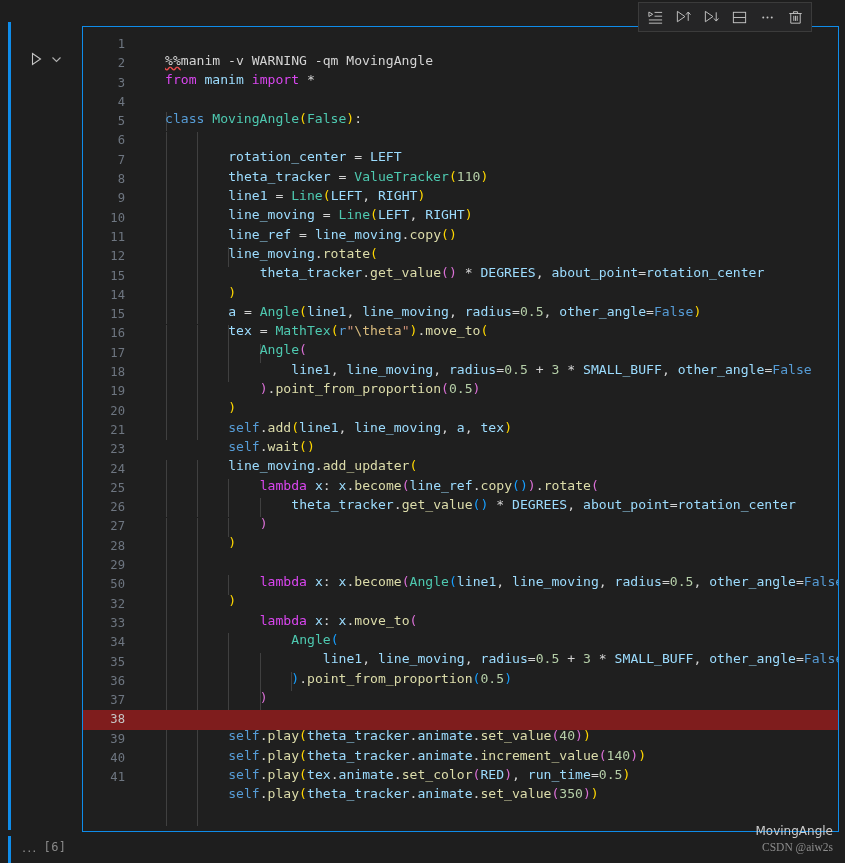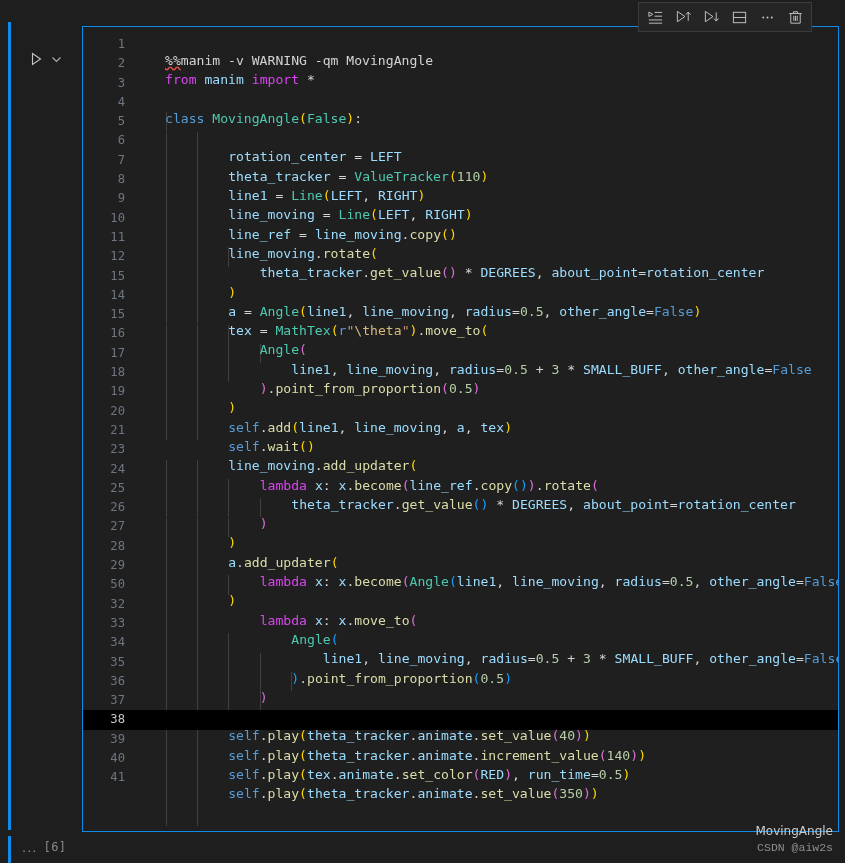--- a/index.html
+++ b/index.html
@@ -83,21 +83,21 @@
     width: 100%;
   }
   .line {
     position: relative;
     height: 19.3px;
     line-height: 19.3px;
     white-space: pre;
     font-family: "DejaVu Sans Mono", monospace;
     font-size: 13.1px;
   }
-  .line.current { background: #000000; }
+  .line.current { background: #7f1d1d; }
   .ln {
     position: absolute;
     left: 0; top: 0;
     width: 42px;
     text-align: right;
     color: #6e7681;
     font-size: 12.2px;
     font-family: "DejaVu Sans Mono", monospace;
     user-select: none;
   }
@@ -161,21 +161,21 @@
     color: #cccccc;
     font-size: 12px;
     font-family: "DejaVu Sans", sans-serif;
     z-index: 15;
   }
   .watermark {
     position: absolute;
     right: 12px; top: 841px;
     color: #8c8c8c;
     font-size: 11.5px;
-    font-family: Liberation Mono, monospace;
+    font-family: Liberation Serif, serif;
   }
   .ellipsis-bottom {
     position: absolute;
     left: 22px; top: 844px;
     color: #8a8a8a;
     font-size: 13px;
     letter-spacing: 1px;
     line-height: 8px;
     font-family: "DejaVu Sans", sans-serif;
   }
@@ -316,21 +316,21 @@
           <div class="line"><span class="ln">17</span><span class="code"><span class="pl"> </span><span class="pl"> </span><span class="pl"> </span><span class="pl"> </span><span class="pl"> </span><span class="pl"> </span><span class="pl"> </span><span class="pl"> </span><span class="pl"> </span><span class="pl"> </span><span class="pl"> </span><span class="pl"> </span><span class="pl"> </span><span class="pl"> </span><span class="pl"> </span><span class="pl"> </span><span class="var">line1</span><span class="pl">,</span><span class="pl"> </span><span class="var">line_moving</span><span class="pl">,</span><span class="pl"> </span><span class="var">radius</span><span class="pl">=</span><span class="num">0.5</span><span class="pl"> </span><span class="pl">+</span><span class="pl"> </span><span class="num">3</span><span class="pl"> </span><span class="pl">*</span><span class="pl"> </span><span class="var">SMALL_BUFF</span><span class="pl">,</span><span class="pl"> </span><span class="var">other_angle</span><span class="pl">=</span><span class="kb">False</span></span></div>
           <div class="line"><span class="ln">18</span><span class="code"><span class="pl"> </span><span class="pl"> </span><span class="pl"> </span><span class="pl"> </span><span class="pl"> </span><span class="pl"> </span><span class="pl"> </span><span class="pl"> </span><span class="pl"> </span><span class="pl"> </span><span class="pl"> </span><span class="pl"> </span><span class="b2">)</span><span class="pl">.</span><span class="fn">point_from_proportion</span><span class="b2">(</span><span class="num">0.5</span><span class="b2">)</span></span></div>
           <div class="line"><span class="ln">19</span><span class="code"><span class="pl"> </span><span class="pl"> </span><span class="pl"> </span><span class="pl"> </span><span class="pl"> </span><span class="pl"> </span><span class="pl"> </span><span class="pl"> </span><span class="b1">)</span></span></div>
           <div class="line"><span class="ln">20</span><span class="code"><span class="pl"> </span><span class="pl"> </span><span class="pl"> </span><span class="pl"> </span><span class="pl"> </span><span class="pl"> </span><span class="pl"> </span><span class="pl"> </span><span class="kb">self</span><span class="pl">.</span><span class="fn">add</span><span class="b1">(</span><span class="var">line1</span><span class="pl">,</span><span class="pl"> </span><span class="var">line_moving</span><span class="pl">,</span><span class="pl"> </span><span class="var">a</span><span class="pl">,</span><span class="pl"> </span><span class="var">tex</span><span class="b1">)</span></span></div>
           <div class="line"><span class="ln">21</span><span class="code"><span class="pl"> </span><span class="pl"> </span><span class="pl"> </span><span class="pl"> </span><span class="pl"> </span><span class="pl"> </span><span class="pl"> </span><span class="pl"> </span><span class="kb">self</span><span class="pl">.</span><span class="fn">wait</span><span class="b1">(</span><span class="b1">)</span></span></div>
           <div class="line"><span class="ln">23</span><span class="code"><span class="pl"> </span><span class="pl"> </span><span class="pl"> </span><span class="pl"> </span><span class="pl"> </span><span class="pl"> </span><span class="pl"> </span><span class="pl"> </span><span class="var">line_moving</span><span class="pl">.</span><span class="fn">add_updater</span><span class="b1">(</span></span></div>
           <div class="line"><span class="ln">24</span><span class="code"><span class="pl"> </span><span class="pl"> </span><span class="pl"> </span><span class="pl"> </span><span class="pl"> </span><span class="pl"> </span><span class="pl"> </span><span class="pl"> </span><span class="pl"> </span><span class="pl"> </span><span class="pl"> </span><span class="pl"> </span><span class="k">lambda</span><span class="pl"> </span><span class="var">x</span><span class="pl">:</span><span class="pl"> </span><span class="var">x</span><span class="pl">.</span><span class="fn">become</span><span class="b2">(</span><span class="var">line_ref</span><span class="pl">.</span><span class="fn">copy</span><span class="b3">(</span><span class="b3">)</span><span class="b2">)</span><span class="pl">.</span><span class="fn">rotate</span><span class="b2">(</span></span></div>
           <div class="line"><span class="ln">25</span><span class="code"><span class="pl"> </span><span class="pl"> </span><span class="pl"> </span><span class="pl"> </span><span class="pl"> </span><span class="pl"> </span><span class="pl"> </span><span class="pl"> </span><span class="pl"> </span><span class="pl"> </span><span class="pl"> </span><span class="pl"> </span><span class="pl"> </span><span class="pl"> </span><span class="pl"> </span><span class="pl"> </span><span class="var">theta_tracker</span><span class="pl">.</span><span class="fn">get_value</span><span class="b3">(</span><span class="b3">)</span><span class="pl"> </span><span class="pl">*</span><span class="pl"> </span><span class="var">DEGREES</span><span class="pl">,</span><span class="pl"> </span><span class="var">about_point</span><span class="pl">=</span><span class="var">rotation_center</span></span></div>
           <div class="line"><span class="ln">26</span><span class="code"><span class="pl"> </span><span class="pl"> </span><span class="pl"> </span><span class="pl"> </span><span class="pl"> </span><span class="pl"> </span><span class="pl"> </span><span class="pl"> </span><span class="pl"> </span><span class="pl"> </span><span class="pl"> </span><span class="pl"> </span><span class="b2">)</span></span></div>
           <div class="line"><span class="ln">27</span><span class="code"><span class="pl"> </span><span class="pl"> </span><span class="pl"> </span><span class="pl"> </span><span class="pl"> </span><span class="pl"> </span><span class="pl"> </span><span class="pl"> </span><span class="b1">)</span></span></div>
-          <div class="line"><span class="ln">28</span><span class="code"><span class="pl"> </span><span class="pl"> </span><span class="pl"> </span><span class="pl"> </span><span class="pl"> </span><span class="pl"> </span><span class="pl"> </span><span class="pl"> </span><span class="var">a</span><span class="pl">.</span><span class="fn">add_updater</span><span class="b1">(</span></span></div>
+          <div class="line"><span class="ln">28</span></div>
           <div class="line"><span class="ln">29</span><span class="code"><span class="pl"> </span><span class="pl"> </span><span class="pl"> </span><span class="pl"> </span><span class="pl"> </span><span class="pl"> </span><span class="pl"> </span><span class="pl"> </span><span class="pl"> </span><span class="pl"> </span><span class="pl"> </span><span class="pl"> </span><span class="k">lambda</span><span class="pl"> </span><span class="var">x</span><span class="pl">:</span><span class="pl"> </span><span class="var">x</span><span class="pl">.</span><span class="fn">become</span><span class="b2">(</span><span class="cls">Angle</span><span class="b3">(</span><span class="var">line1</span><span class="pl">,</span><span class="pl"> </span><span class="var">line_moving</span><span class="pl">,</span><span class="pl"> </span><span class="var">radius</span><span class="pl">=</span><span class="num">0.5</span><span class="pl">,</span><span class="pl"> </span><span class="var">other_angle</span><span class="pl">=</span><span class="kb">False</span></span></div>
           <div class="line"><span class="ln">50</span><span class="code"><span class="pl"> </span><span class="pl"> </span><span class="pl"> </span><span class="pl"> </span><span class="pl"> </span><span class="pl"> </span><span class="pl"> </span><span class="pl"> </span><span class="b1">)</span></span></div>
           <div class="line"><span class="ln">32</span><span class="code"><span class="pl"> </span><span class="pl"> </span><span class="pl"> </span><span class="pl"> </span><span class="pl"> </span><span class="pl"> </span><span class="pl"> </span><span class="pl"> </span><span class="pl"> </span><span class="pl"> </span><span class="pl"> </span><span class="pl"> </span><span class="k">lambda</span><span class="pl"> </span><span class="var">x</span><span class="pl">:</span><span class="pl"> </span><span class="var">x</span><span class="pl">.</span><span class="fn">move_to</span><span class="b2">(</span></span></div>
           <div class="line"><span class="ln">33</span><span class="code"><span class="pl"> </span><span class="pl"> </span><span class="pl"> </span><span class="pl"> </span><span class="pl"> </span><span class="pl"> </span><span class="pl"> </span><span class="pl"> </span><span class="pl"> </span><span class="pl"> </span><span class="pl"> </span><span class="pl"> </span><span class="pl"> </span><span class="pl"> </span><span class="pl"> </span><span class="pl"> </span><span class="cls">Angle</span><span class="b3">(</span></span></div>
           <div class="line"><span class="ln">34</span><span class="code"><span class="pl"> </span><span class="pl"> </span><span class="pl"> </span><span class="pl"> </span><span class="pl"> </span><span class="pl"> </span><span class="pl"> </span><span class="pl"> </span><span class="pl"> </span><span class="pl"> </span><span class="pl"> </span><span class="pl"> </span><span class="pl"> </span><span class="pl"> </span><span class="pl"> </span><span class="pl"> </span><span class="pl"> </span><span class="pl"> </span><span class="pl"> </span><span class="pl"> </span><span class="var">line1</span><span class="pl">,</span><span class="pl"> </span><span class="var">line_moving</span><span class="pl">,</span><span class="pl"> </span><span class="var">radius</span><span class="pl">=</span><span class="num">0.5</span><span class="pl"> </span><span class="pl">+</span><span class="pl"> </span><span class="num">3</span><span class="pl"> </span><span class="pl">*</span><span class="pl"> </span><span class="var">SMALL_BUFF</span><span class="pl">,</span><span class="pl"> </span><span class="var">other_angle</span><span class="pl">=</span><span class="kb">False</span></span></div>
           <div class="line"><span class="ln">35</span><span class="code"><span class="pl"> </span><span class="pl"> </span><span class="pl"> </span><span class="pl"> </span><span class="pl"> </span><span class="pl"> </span><span class="pl"> </span><span class="pl"> </span><span class="pl"> </span><span class="pl"> </span><span class="pl"> </span><span class="pl"> </span><span class="pl"> </span><span class="pl"> </span><span class="pl"> </span><span class="pl"> </span><span class="b3">)</span><span class="pl">.</span><span class="fn">point_from_proportion</span><span class="b3">(</span><span class="num">0.5</span><span class="b3">)</span></span></div>
           <div class="line"><span class="ln">36</span><span class="code"><span class="pl"> </span><span class="pl"> </span><span class="pl"> </span><span class="pl"> </span><span class="pl"> </span><span class="pl"> </span><span class="pl"> </span><span class="pl"> </span><span class="pl"> </span><span class="pl"> </span><span class="pl"> </span><span class="pl"> </span><span class="b2">)</span></span></div>
           <div class="line"><span class="ln">37</span><span class="code"><span class="pl"> </span><span class="pl"> </span><span class="pl"> </span><span class="pl"> </span><span class="pl"> </span><span class="pl"> </span><span class="pl"> </span><span class="pl"> </span><span class="b1">)</span></span></div>
           <div class="line current"><span class="ln">38</span><span class="code"><span class="pl"> </span><span class="pl"> </span><span class="pl"> </span><span class="pl"> </span><span class="pl"> </span><span class="pl"> </span><span class="pl"> </span><span class="pl"> </span><span class="kb">self</span><span class="pl">.</span><span class="fn">play</span><span class="b1">(</span><span class="var">theta_tracker</span><span class="pl">.</span><span class="var">animate</span><span class="pl">.</span><span class="fn">set_value</span><span class="b2">(</span><span class="num">40</span><span class="b2">)</span><span class="b1">)</span></span></div>
           <div class="line"><span class="ln">39</span><span class="code"><span class="pl"> </span><span class="pl"> </span><span class="pl"> </span><span class="pl"> </span><span class="pl"> </span><span class="pl"> </span><span class="pl"> </span><span class="pl"> </span><span class="kb">self</span><span class="pl">.</span><span class="fn">play</span><span class="b1">(</span><span class="var">theta_tracker</span><span class="pl">.</span><span class="var">animate</span><span class="pl">.</span><span class="fn">increment_value</span><span class="b2">(</span><span class="num">140</span><span class="b2">)</span><span class="b1">)</span></span></div>

